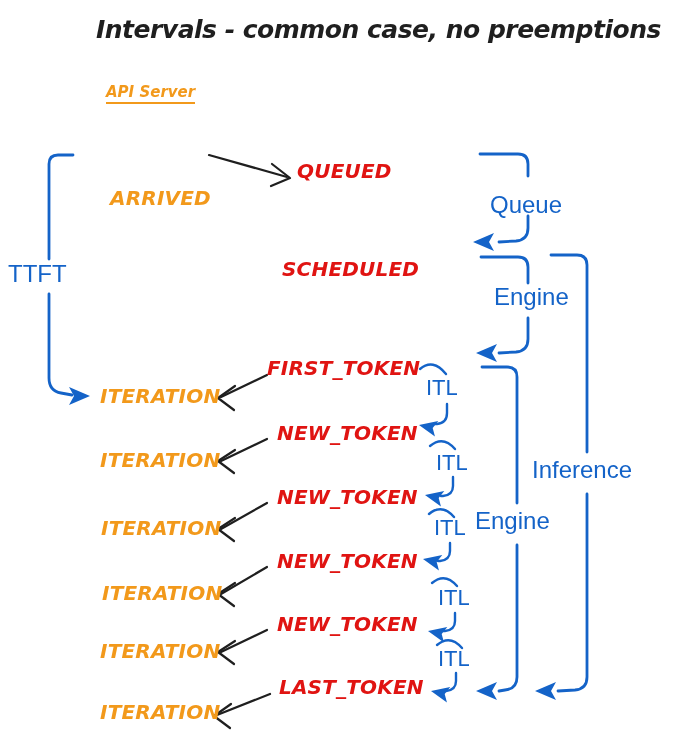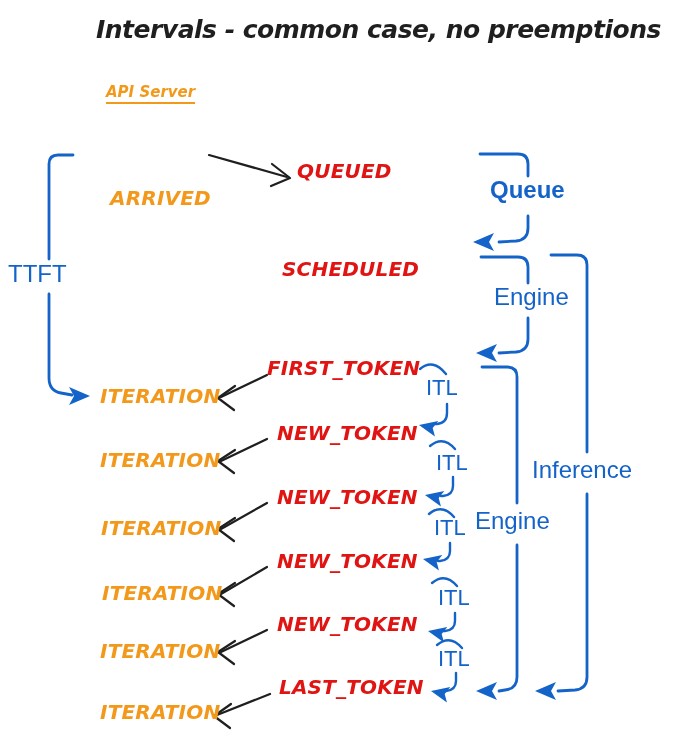--- a/index.html
+++ b/index.html
@@ -135,21 +135,21 @@
   <div class="lbl hand ev red" style="left:282px; top:258px;">SCHEDULED</div>
   <div class="lbl hand ev red" style="left:297px; top:160px;">QUEUED</div>
   <div class="lbl hand ev red" style="left:267px; top:357px;">FIRST_TOKEN</div>
   <div class="lbl hand ev red" style="left:277px; top:422px;">NEW_TOKEN</div>
   <div class="lbl hand ev red" style="left:277px; top:486px;">NEW_TOKEN</div>
   <div class="lbl hand ev red" style="left:277px; top:550px;">NEW_TOKEN</div>
   <div class="lbl hand ev red" style="left:277px; top:613px;">NEW_TOKEN</div>
   <div class="lbl hand ev red" style="left:279px; top:676px;">LAST_TOKEN</div>
 
   <div class="lbl blue-lbl" style="left:8px; top:261px;">TTFT</div>
-  <div class="lbl blue-lbl" style="left:490px; top:177px;font-weight:bold;">Queue</div>
+  <div class="lbl blue-lbl" style="left:490px; top:192px;">Queue</div>
   <div class="lbl blue-lbl" style="left:494px; top:284px;">Engine</div>
   <div class="lbl blue-lbl" style="left:475px; top:508px;">Engine</div>
   <div class="lbl blue-lbl" style="left:532px; top:457px;">Inference</div>
   <div class="lbl blue-lbl itl" style="left:426px; top:376px;">ITL</div>
   <div class="lbl blue-lbl itl" style="left:436px; top:451px;">ITL</div>
   <div class="lbl blue-lbl itl" style="left:434px; top:516px;">ITL</div>
   <div class="lbl blue-lbl itl" style="left:438px; top:586px;">ITL</div>
   <div class="lbl blue-lbl itl" style="left:438px; top:647px;">ITL</div>
 
 </div>

